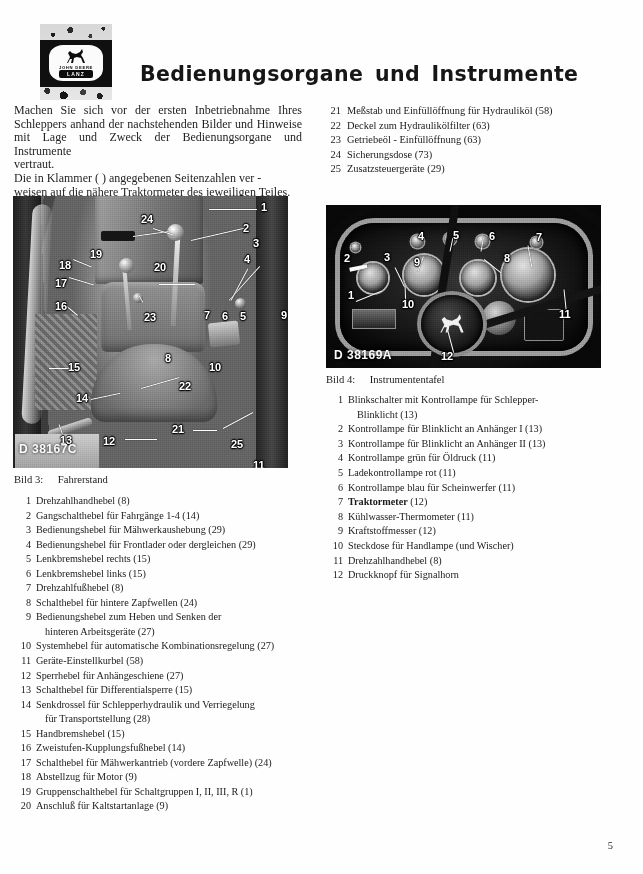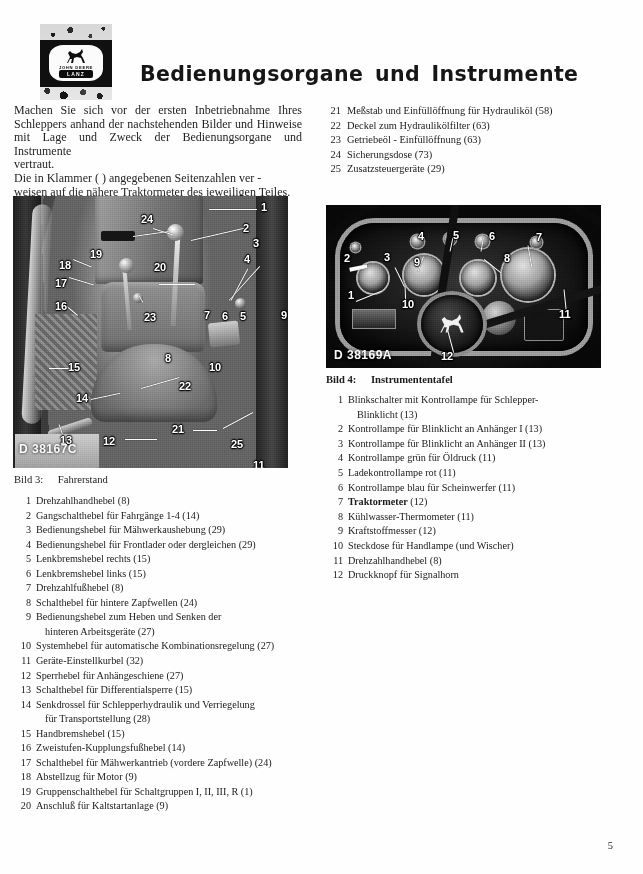--- a/index.html
+++ b/index.html
@@ -397,21 +397,21 @@
   }
 
   
   .caption {
     position: absolute;
     font-size: 10.6px;
     color: #1b1b1b;
   }
   .caption .lbl { margin-right: 12px; }
   #cap-left { left: 14px; top: 474px; }
-  #cap-right { left: 326px; top: 374px; font-weight: bold; }
+  #cap-right { left: 326px; top: 374px; }
 
   #list-left {
     position: absolute;
     left: 14px;
     top: 494px;
     width: 300px;
     font-size: 10.2px;
     line-height: 14.55px;
   }
   #list-right {
@@ -652,21 +652,21 @@
     <div class="li">
         <span class="num">9</span>
         <span class="txt"><span>Bedienungshebel zum Heben und Senken der</span><span class="cont">hinteren Arbeitsgeräte (27)</span></span>
       </div>
     <div class="li">
         <span class="num">10</span>
         <span class="txt">Systemhebel für automatische Kombinationsregelung (27)</span>
       </div>
     <div class="li">
         <span class="num">11</span>
-        <span class="txt">Geräte-Einstellkurbel (32)</span>
+        <span class="txt">Geräte-Einstellkurbel (58)</span>
       </div>
     <div class="li">
         <span class="num">12</span>
         <span class="txt">Sperrhebel für Anhängeschiene (27)</span>
       </div>
     <div class="li">
         <span class="num">13</span>
         <span class="txt">Schalthebel für Differentialsperre (15)</span>
       </div>
     <div class="li">

